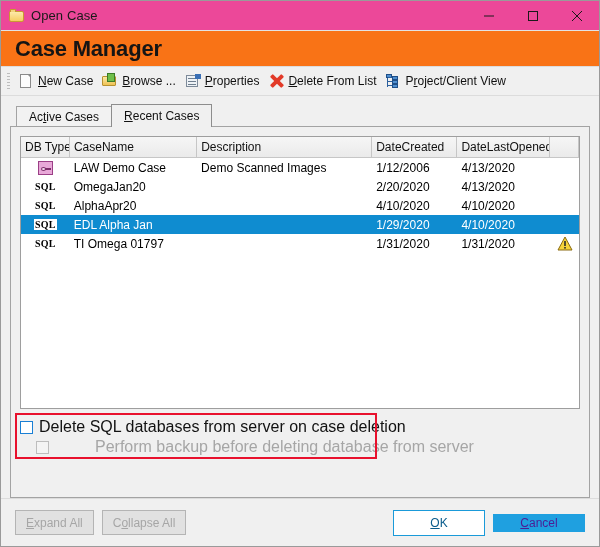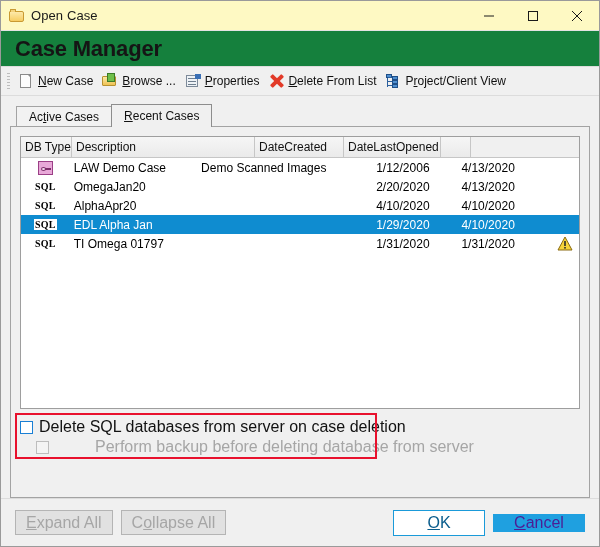--- a/index.html
+++ b/index.html
@@ -18,21 +18,21 @@
     width: 600px; height: 547px;
     box-sizing: border-box;
     border: 1px solid #9a9a9a;
     background: #f0f0f0;
     display: flex; flex-direction: column;
   }
 
   
   .titlebar {
     height: 29px;
-    background: #fef9c3;
+    background: #ec4899;
     display: flex; align-items: center;
     flex: 0 0 auto;
     position: relative;
   }
   .title-icon {
     margin-left: 8px; margin-right: 6px;
     width: 16px; height: 14px;
     position: relative;
   }
   .folder {
@@ -67,21 +67,21 @@
     width: 44px; height: 29px;
     display: flex; align-items: center; justify-content: center;
     color: #1a1a1a;
   }
   .win-btn svg { display: block; }
 
   
   .header-band {
     flex: 0 0 auto;
     height: 35px;
-    background: #15803d;
+    background: #f97316;
     border-top: 1px solid #e3e3e3;
     display: flex; align-items: center;
   }
   .app-title {
     margin-left: 14px;
     font-size: 22px;
     font-weight: bold;
     color: #151515;
     letter-spacing: -.2px;
   }
@@ -354,21 +354,21 @@
     background: #f0f0f0;
     border-top: 1px solid #dcdcdc;
     display: flex; align-items: center;
     padding: 0 14px;
     box-sizing: border-box;
   }
   .btn {
     height: 25px;
     min-width: 78px;
     box-sizing: border-box;
-    font-size: 16px;
+    font-size: 12px;
     display: flex; align-items: center; justify-content: center;
     border: 1px solid #b4b4b4;
     background: #e1e1e1;
     color: #a6a6a6;
     margin-right: 8px;
     padding: 0 10px;
   }
   .btn u { text-decoration: underline; }
   .spacer { flex: 1 1 auto; }
   .btn-ok {
@@ -479,20 +479,21 @@
       <div class="tab active">
           <span><u>R</u>ecent Cases</span>
         </div>
     </div>
 
     <div class="tabpanel">
 
       <div class="grid">
         <div class="grid-head">
           <div class="gh c-dbtype" style="justify-content:flex-start;padding-left:4px;">DB Type</div>
+          <div class="gh c-name">CaseName</div>
           <div class="gh c-desc">Description</div>
           <div class="gh c-dc">DateCreated</div>
           <div class="gh c-dlo">DateLastOpened</div>
           <div class="gh c-warn"></div>
         </div>
         <div class="grid-body">
 
           <div class="row">
             <div class="cell c-dbtype">
               <div class="keyico"></div>

